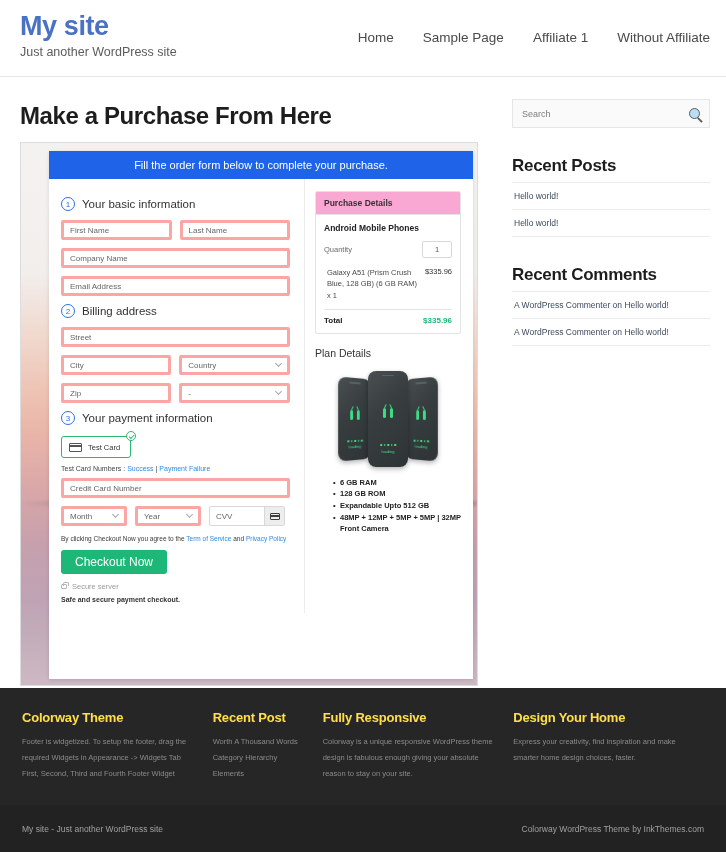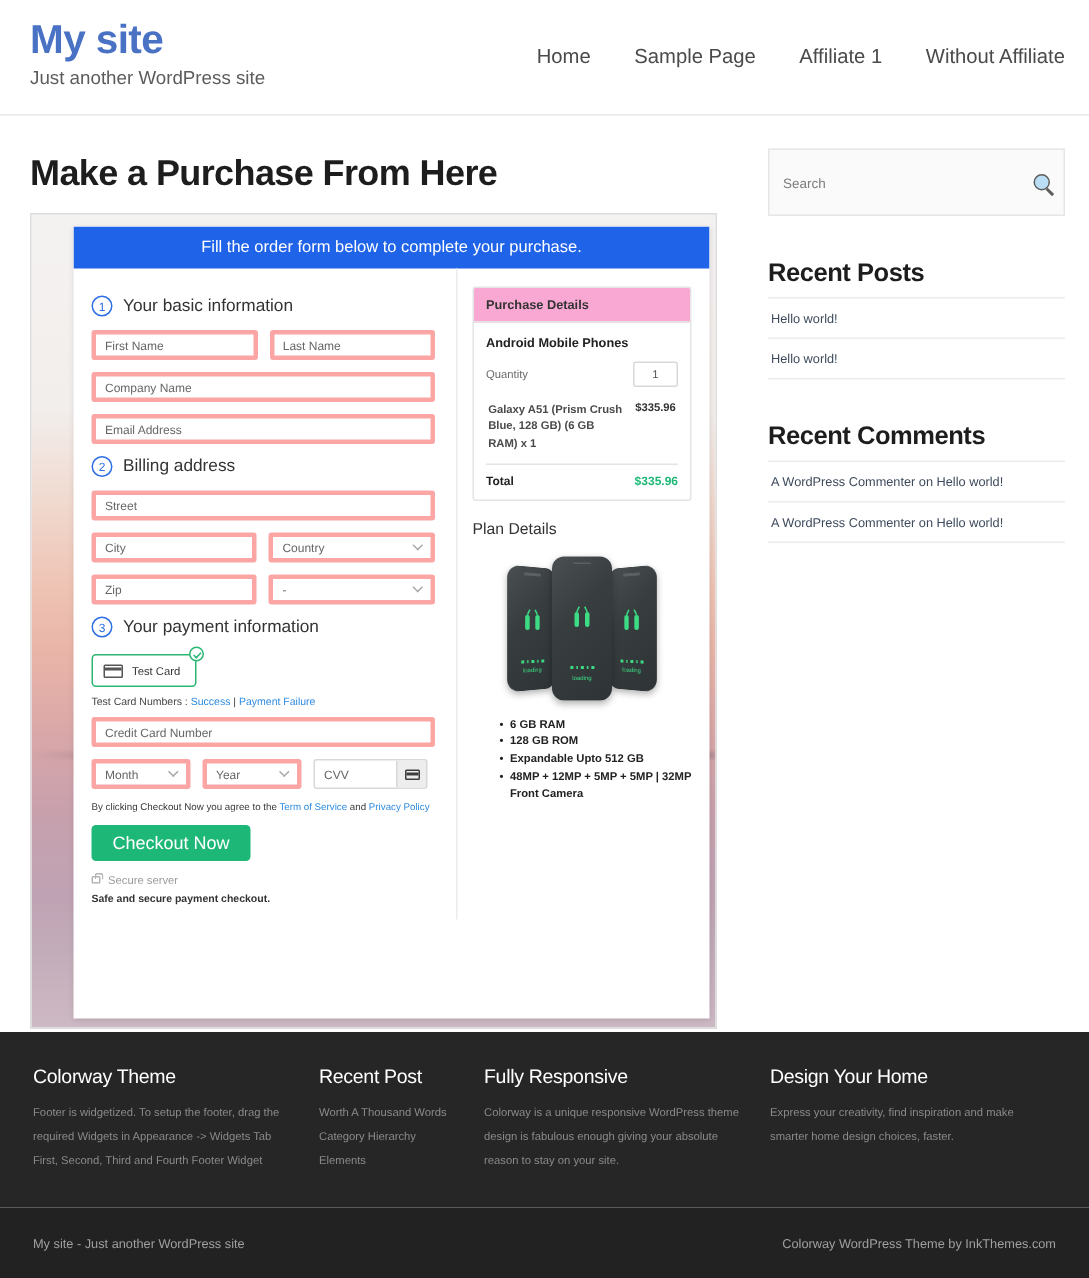--- a/index.html
+++ b/index.html
@@ -311,21 +311,21 @@
   }
   .qty-label { font-size: 7.5px; color: #6a6a6a; }
   .qty-input {
     width: 30px; height: 17px;
     border: 1px solid #d8d8d8;
     border-radius: 2px;
     font-size: 7.5px;
     color: #555555;
     display: flex; align-items: center; justify-content: center;
   }
-  .line-row { display: flex; justify-content: center; gap: 6px; font-weight: bold; }
+  .line-row { display: flex; justify-content: flex-end; gap: 6px; }
   .line-desc { font-size: 7.5px; color: #4a4a4a; line-height: 1.5; width: 92px; }
   .line-amt { font-size: 7.5px; color: #333333; white-space: nowrap; }
   .total-row {
     display: flex; justify-content: space-between;
     border-top: 1px solid #e4e4e4;
     margin-top: 8px; padding-top: 6px;
   }
   .total-label { font-size: 8px; font-weight: bold; color: #222222; }
   .total-amt { font-size: 8px; font-weight: bold; color: #1db877; }
 
@@ -394,21 +394,21 @@
   }
   .specs li::before {
     content: "•"; position: absolute; left: 0; top: 0;
   }
 
   
   .search-box {
     display: flex; align-items: center; justify-content: space-between;
     background: #fafafa;
     border: 1px solid #e6e6e6;
-    height: 45px;
+    height: 29px;
     padding: 0 9px;
     margin-top: 8px;
   }
   .search-ph { font-size: 9px; color: #7d7d7d; }
   .magnifier {
     width: 11px; height: 11px;
     border: 1.8px solid #5d5d5d;
     border-radius: 50%;
     position: relative;
     background: #b9def5;
@@ -439,21 +439,21 @@
     position: absolute;
     left: 0; top: 688px;
     width: 726px; height: 117px;
     background: #262626;
     padding: 22px 22px 0 22px;
     display: flex;
   }
   .foot-col { flex: 1; padding-right: 14px; }
   .foot-col:nth-child(2) { flex: 0 0 110px; }
   .foot-head {
-    font-size: 13px; color: #ffffff; font-weight: normal;
+    font-size: 13px; color: #fde047; font-weight: bold;
     margin-bottom: 9px; letter-spacing: -0.2px;
   }
   .foot-text { font-size: 7.5px; color: #8a8a8a; line-height: 2.1; }
   .foot-link-list { list-style: none; }
   .foot-link-list li { font-size: 7.5px; color: #8a8a8a; line-height: 2.1; }
 
   .copybar {
     position: absolute;
     left: 0; top: 805px;
     width: 726px; height: 47px;

